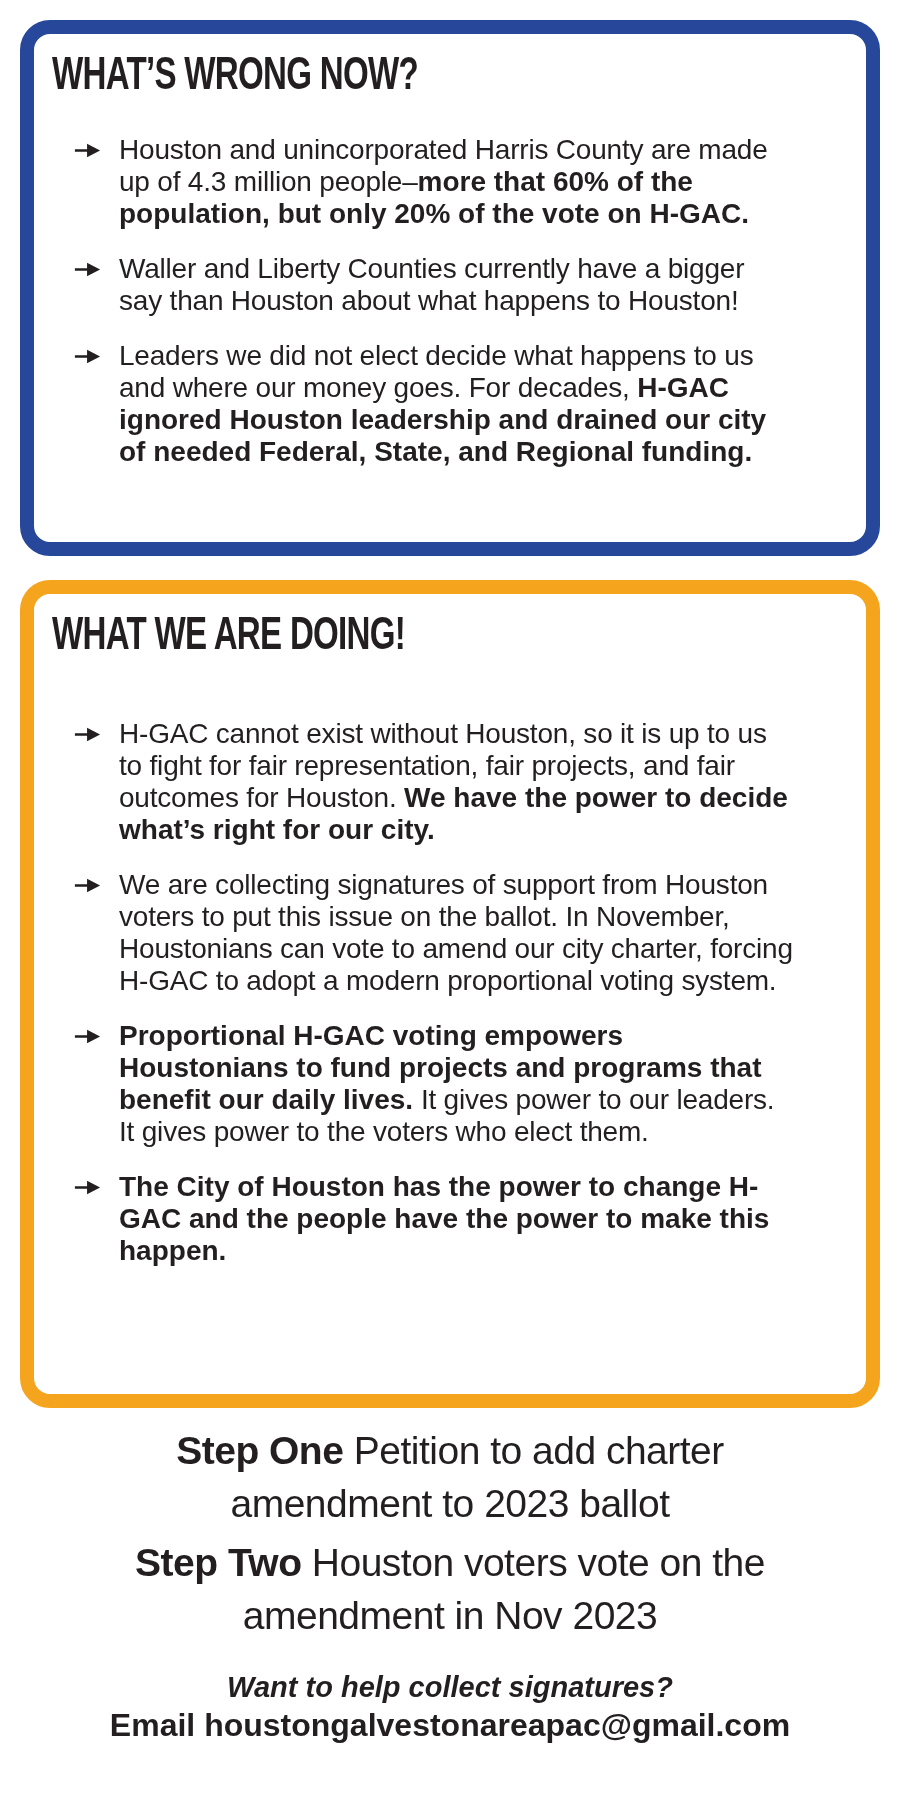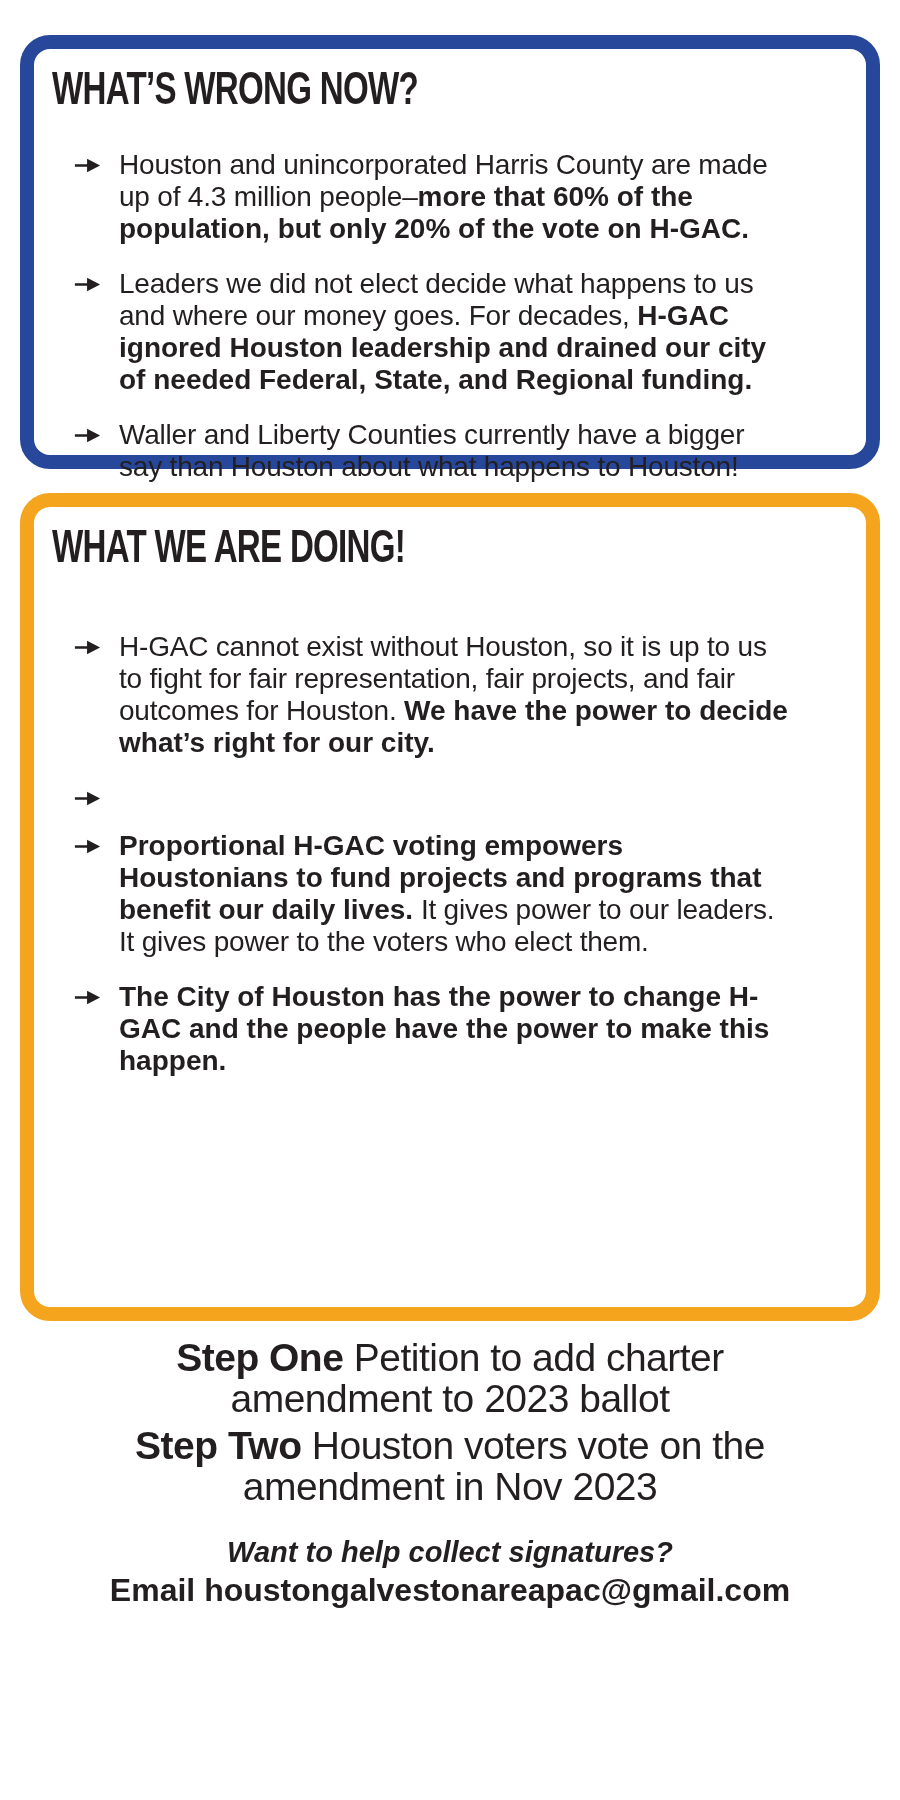--- a/index.html
+++ b/index.html
@@ -13,21 +13,21 @@
   }
   .page { width: 900px; height: 1800px; position: relative; }
 
   .box {
     margin: 0 20px;
     border: 14px solid #000;
     border-radius: 30px;
     padding: 10px 22px 10px 18px;
     background: #ffffff;
   }
-  .box-blue  { margin-top: 35px; border-color: #27479b; height: 434px; }
+  .box-blue  { margin-top: 20px; border-color: #27479b; height: 536px; }
   .box-orange{ margin-top: 24px;  border-color: #f5a41e; height: 828px; }
 
   .box h2 {
     margin: 2px 0 0 0;
     font-size: 46px;
     font-weight: bold;
     letter-spacing: 0;
     white-space: nowrap;
   }
   .box h2 .squeeze {
@@ -66,21 +66,21 @@
   .bullet-text b { letter-spacing: 0; }
 
   .steps {
     margin: 16px auto 0 auto;
     width: 720px;
     text-align: center;
   }
   .steps p {
     margin: 0 0 6px 0;
     font-size: 39px;
-    line-height: 41px;
+    line-height: 53px;
     letter-spacing: -0.5px;
   }
   .steps p b { letter-spacing: -0.5px; }
 
   .footer {
     margin-top: 28px;
     text-align: center;
   }
   .footer .question {
     margin: 0;
@@ -109,47 +109,48 @@
               <line x1="1" y1="9" x2="16" y2="9" stroke="currentColor" stroke-width="2.8"></line>
               <polygon points="14.5,1.5 29,9 14.5,16.5" fill="currentColor"></polygon>
             </svg></span>
           <span class="bullet-text"><span>Houston and unincorporated Harris County are made up of 4.3 million people–</span><b>more that 60% of the population, but only 20% of the vote on H-GAC.</b></span>
         </li>
         <li>
           <span class="bullet-arrow"><svg viewBox="0 0 30 18" width="27" height="17" aria-hidden="true">
               <line x1="1" y1="9" x2="16" y2="9" stroke="currentColor" stroke-width="2.8"></line>
               <polygon points="14.5,1.5 29,9 14.5,16.5" fill="currentColor"></polygon>
             </svg></span>
-          <span class="bullet-text"><span>Leaders we did not elect decide what happens to us and where our money goes. For decades, </span><b>H-GAC ignored Houston leadership and drained our city of needed Federal, State, and Regional funding.</b></span>
+          <span class="bullet-text"><span>Waller and Liberty Counties currently have a bigger say than Houston about what happens to Houston!</span></span>
         </li>
         <li>
           <span class="bullet-arrow"><svg viewBox="0 0 30 18" width="27" height="17" aria-hidden="true">
               <line x1="1" y1="9" x2="16" y2="9" stroke="currentColor" stroke-width="2.8"></line>
               <polygon points="14.5,1.5 29,9 14.5,16.5" fill="currentColor"></polygon>
             </svg></span>
-          <span class="bullet-text"><span>Waller and Liberty Counties currently have a bigger say than Houston about what happens to Houston!</span></span>
+          <span class="bullet-text"><span>Leaders we did not elect decide what happens to us and where our money goes. For decades, </span><b>H-GAC ignored Houston leadership and drained our city of needed Federal, State, and Regional funding.</b></span>
         </li>
       </ul>
   </section>
 
   <section class="box box-orange">
     <h2><span class="squeeze">WHAT WE ARE DOING!</span></h2>
     <ul class="bullets">
         <li>
           <span class="bullet-arrow"><svg viewBox="0 0 30 18" width="27" height="17" aria-hidden="true">
               <line x1="1" y1="9" x2="16" y2="9" stroke="currentColor" stroke-width="2.8"></line>
               <polygon points="14.5,1.5 29,9 14.5,16.5" fill="currentColor"></polygon>
             </svg></span>
           <span class="bullet-text"><span>H-GAC cannot exist without Houston, so it is up to us to fight for fair representation, fair projects, and fair outcomes for Houston. </span><b>We have the power to decide what’s right for our city.</b></span>
         </li>
         <li>
           <span class="bullet-arrow"><svg viewBox="0 0 30 18" width="27" height="17" aria-hidden="true">
               <line x1="1" y1="9" x2="16" y2="9" stroke="currentColor" stroke-width="2.8"></line>
               <polygon points="14.5,1.5 29,9 14.5,16.5" fill="currentColor"></polygon>
             </svg></span>
+          <span class="bullet-text"><span>We are collecting signatures of support from Houston voters to put this issue on the ballot. In November, Houstonians can vote to amend our city charter, forcing H-GAC to adopt a modern proportional voting system.</span></span>
         </li>
         <li>
           <span class="bullet-arrow"><svg viewBox="0 0 30 18" width="27" height="17" aria-hidden="true">
               <line x1="1" y1="9" x2="16" y2="9" stroke="currentColor" stroke-width="2.8"></line>
               <polygon points="14.5,1.5 29,9 14.5,16.5" fill="currentColor"></polygon>
             </svg></span>
           <span class="bullet-text"><b>Proportional H-GAC voting empowers Houstonians to fund projects and programs that benefit our daily lives. </b><span>It gives power to our leaders. It gives power to the voters who elect them.</span></span>
         </li>
         <li>
           <span class="bullet-arrow"><svg viewBox="0 0 30 18" width="27" height="17" aria-hidden="true">

